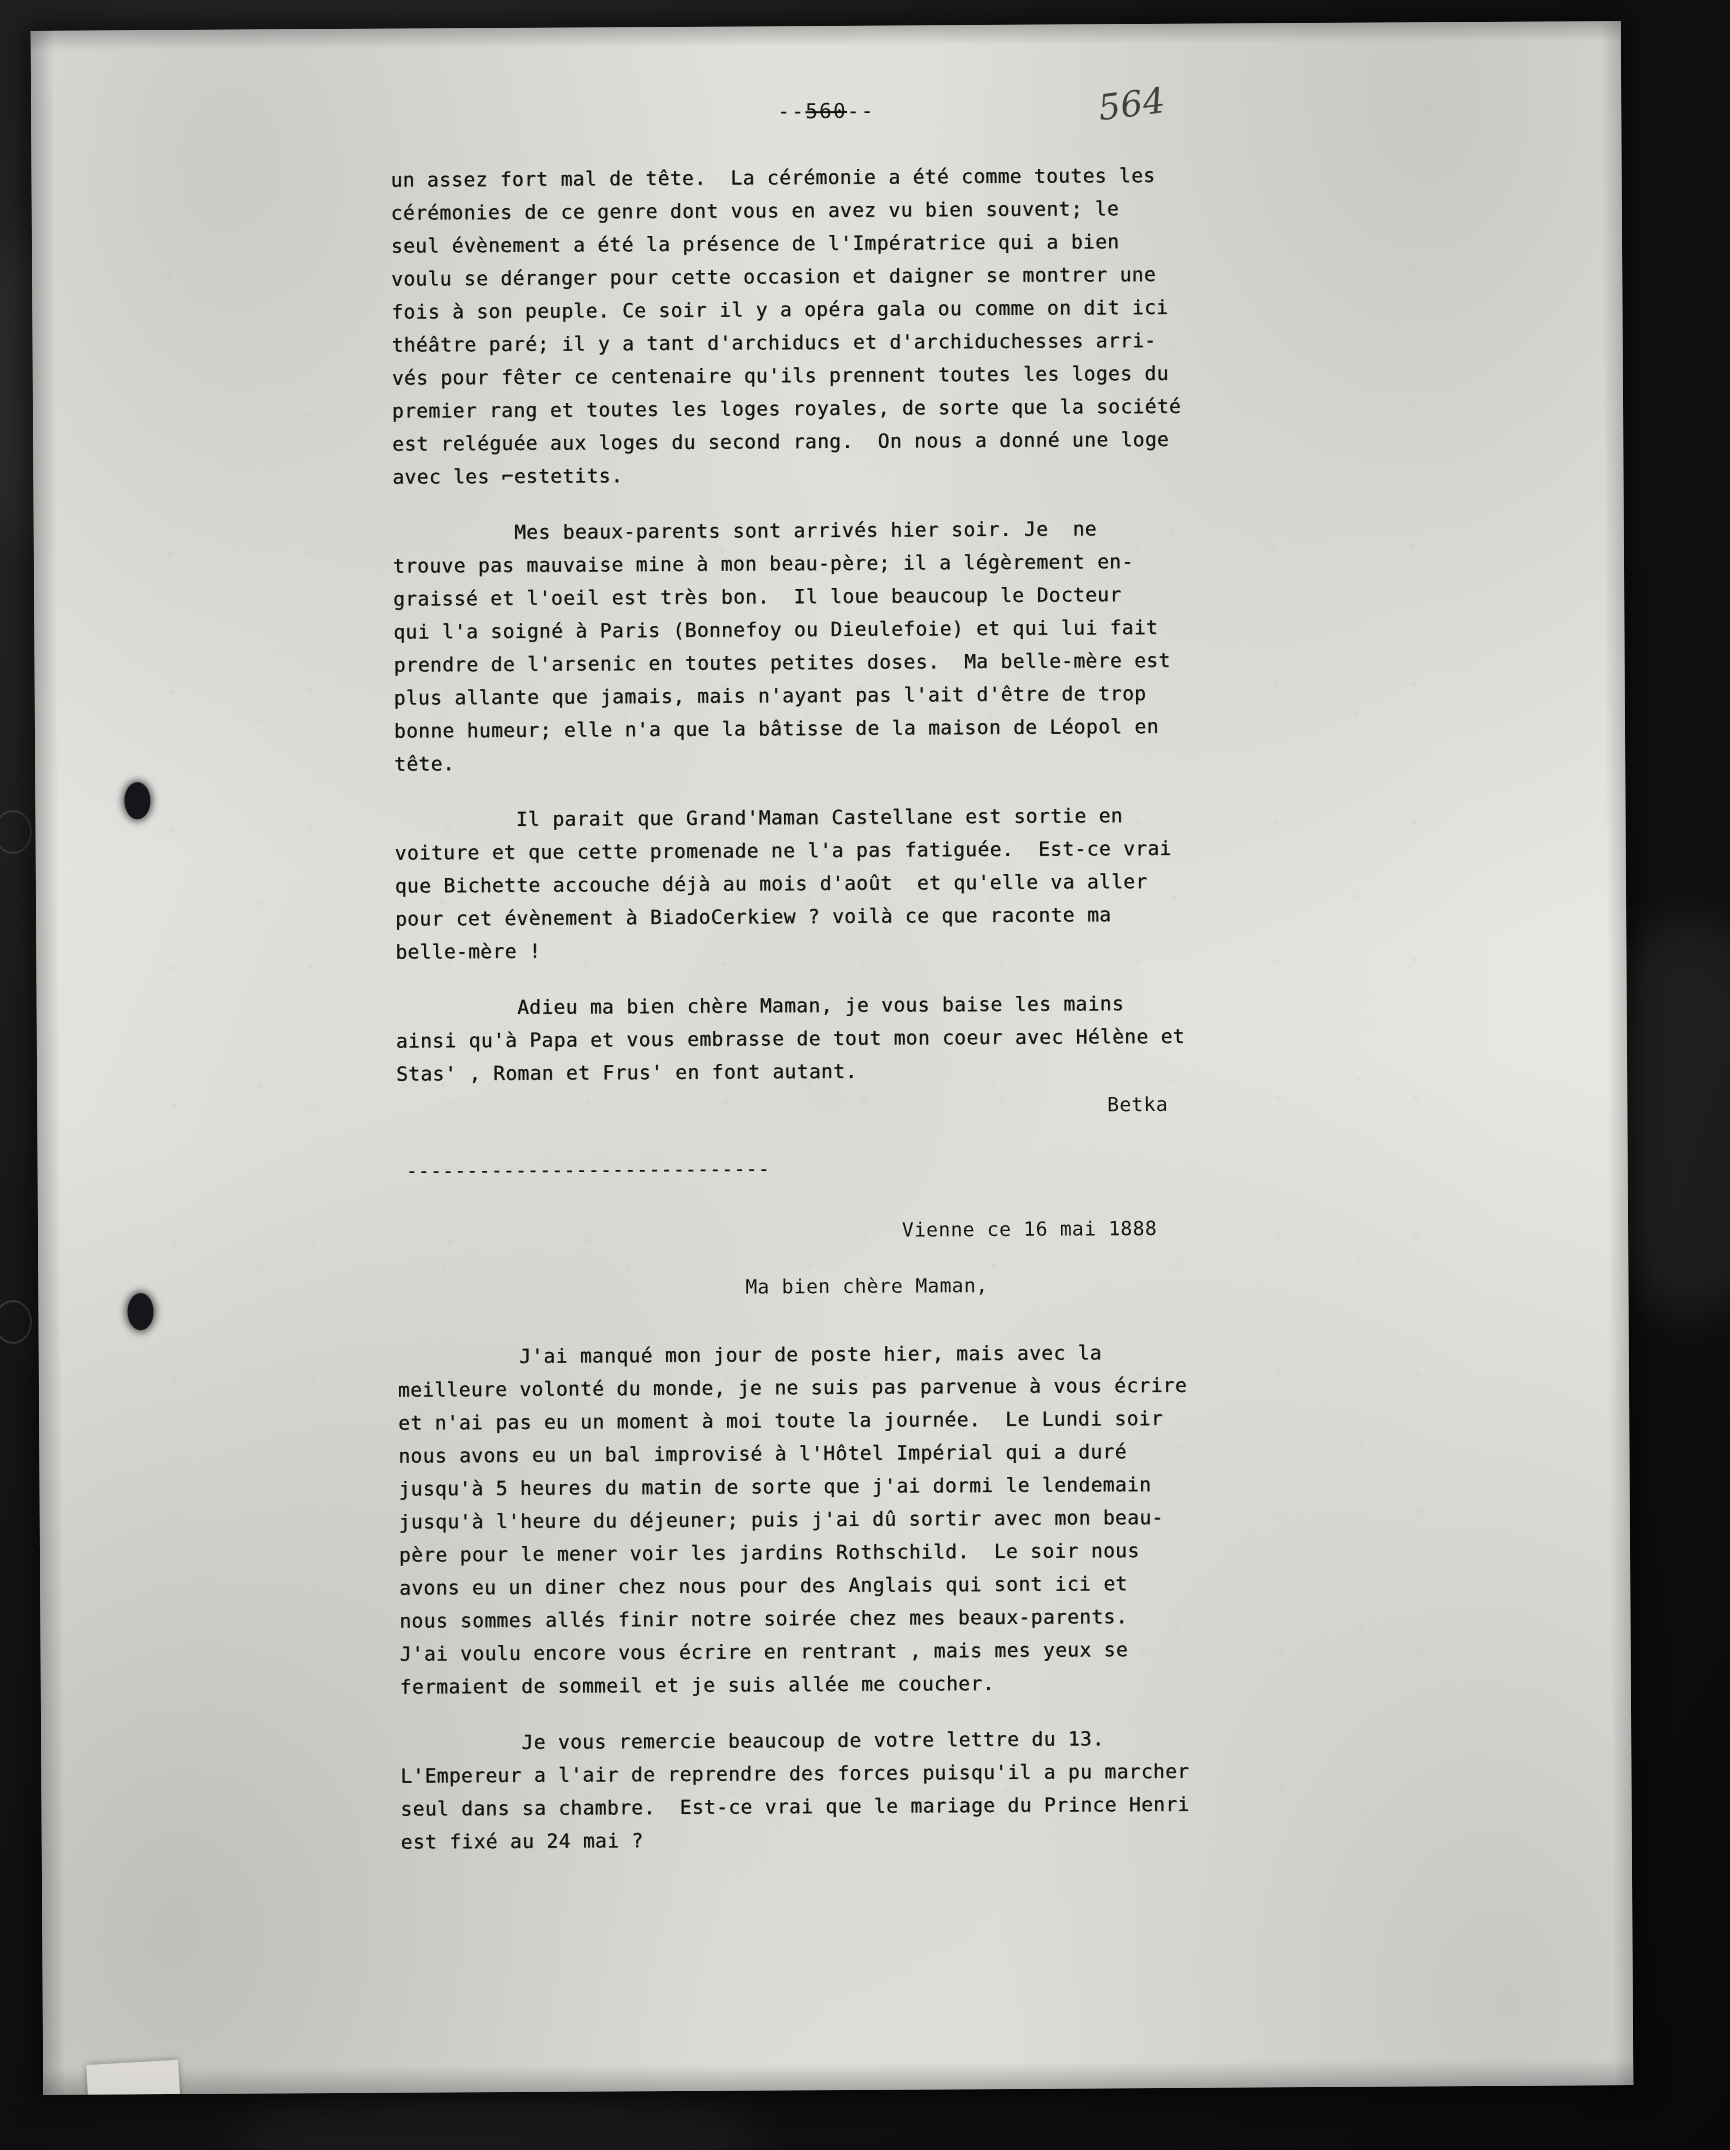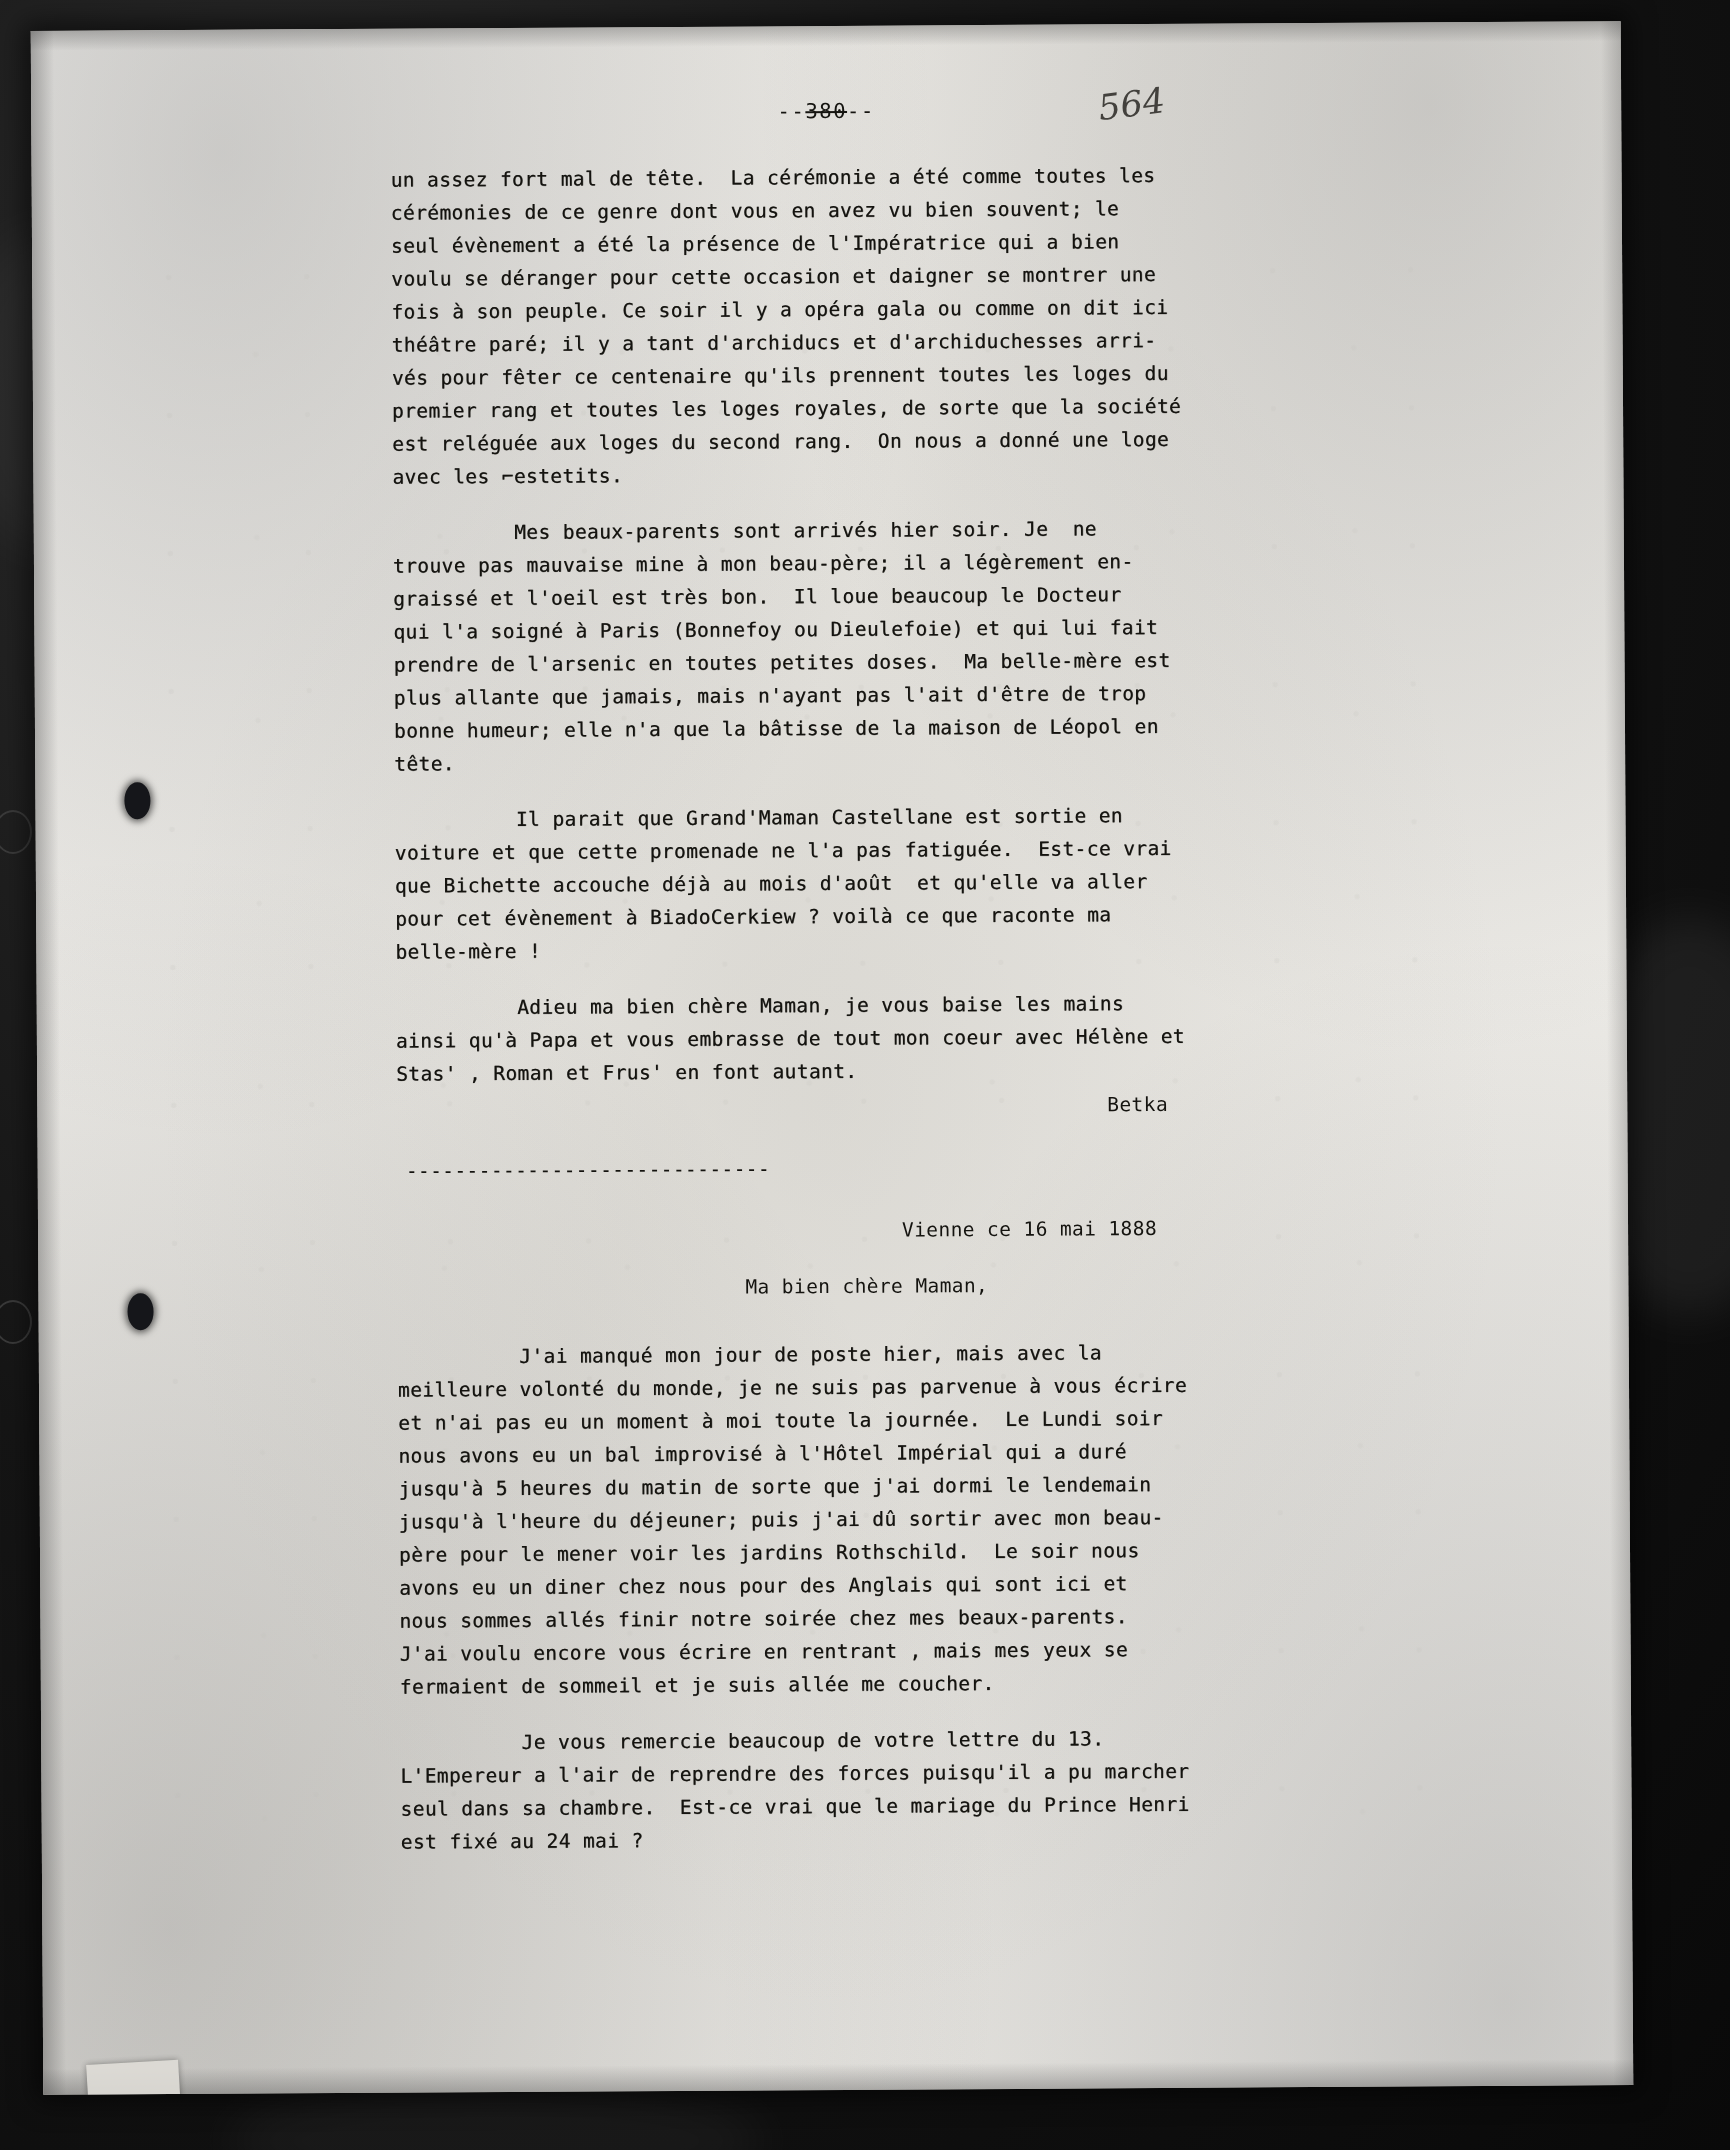--- a/index.html
+++ b/index.html
@@ -208,21 +208,21 @@
   <div id="page">
 
     <div class="edge-shadow edge-top"></div>
     <div class="edge-shadow edge-left"></div>
     <div class="edge-shadow edge-right"></div>
     <div class="edge-shadow edge-bottom"></div>
 
     <div class="punch on-page" style="left:89px; top:752px; width:26px; height:37px;"></div>
     <div class="punch on-page" style="left:89px; top:1263px; width:26px; height:37px;"></div>
 
-    <div id="folio"><span>--</span><span class="struck">380</span><span>--</span></div>
+    <div id="folio"><span>--</span><span class="struck">560</span><span>--</span></div>
     <div id="folio-hand">564</div>
 
     <div class="block" style="top: 135px; left: 359px; width: 1193px;">
 
       <div class="para">un assez fort mal de tête.  La cérémonie a été comme toutes les
 cérémonies de ce genre dont vous en avez vu bien souvent; le
 seul évènement a été la présence de l'Impératrice qui a bien
 voulu se déranger pour cette occasion et daigner se montrer une
 fois à son peuple. Ce soir il y a opéra gala ou comme on dit ici
 théâtre paré; il y a tant d'archiducs et d'archiduchesses arri-

